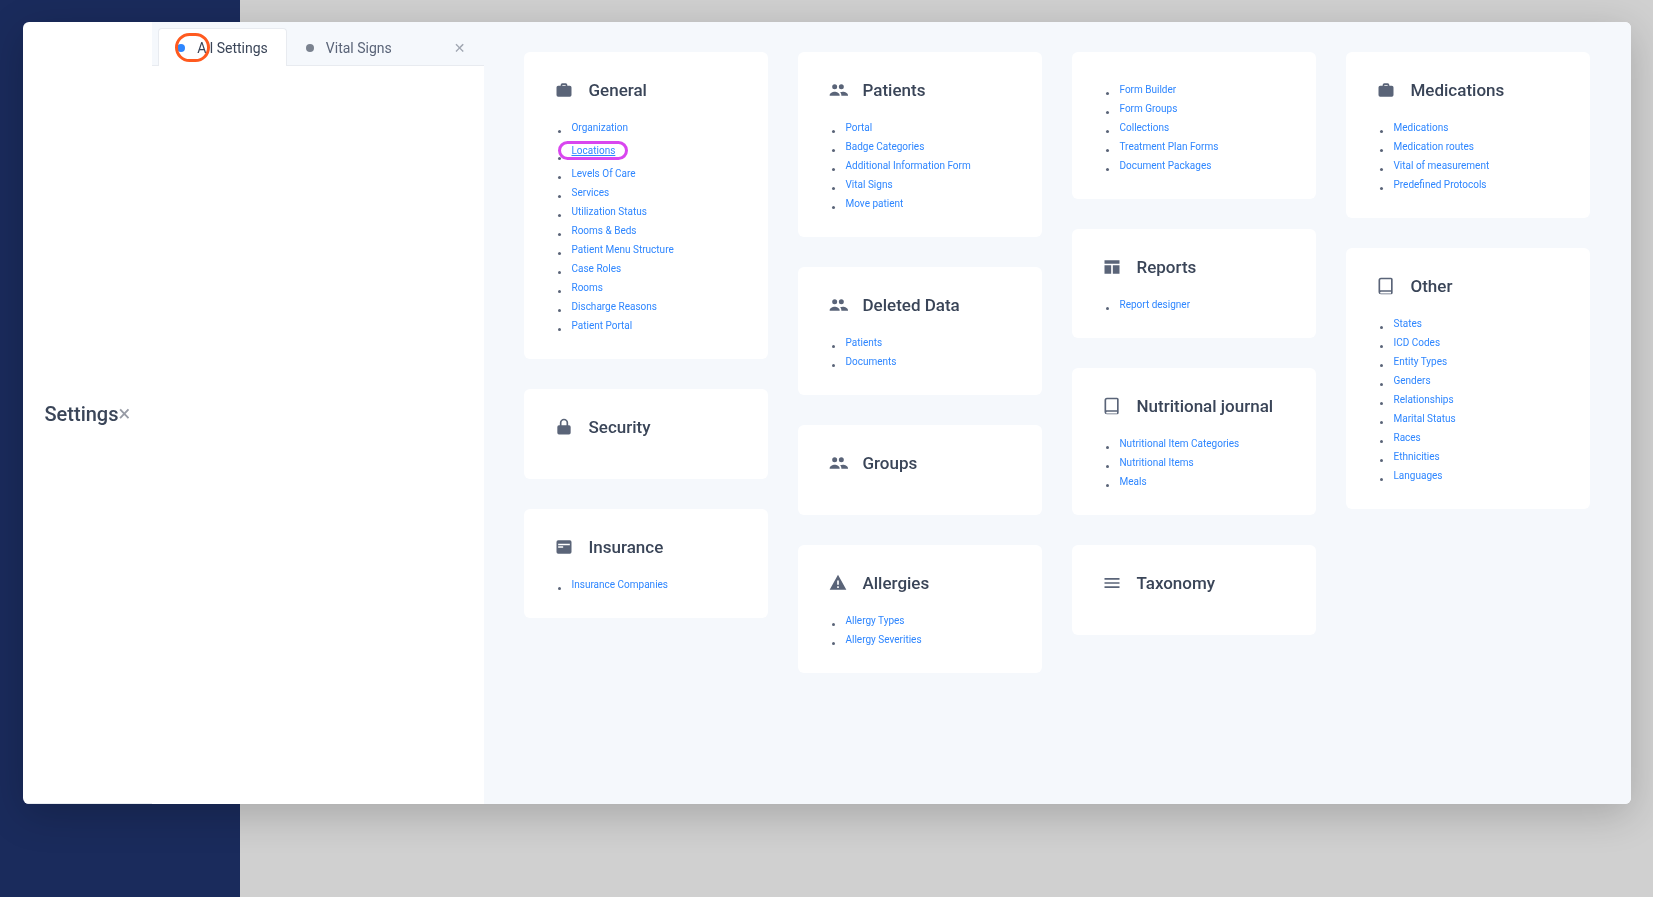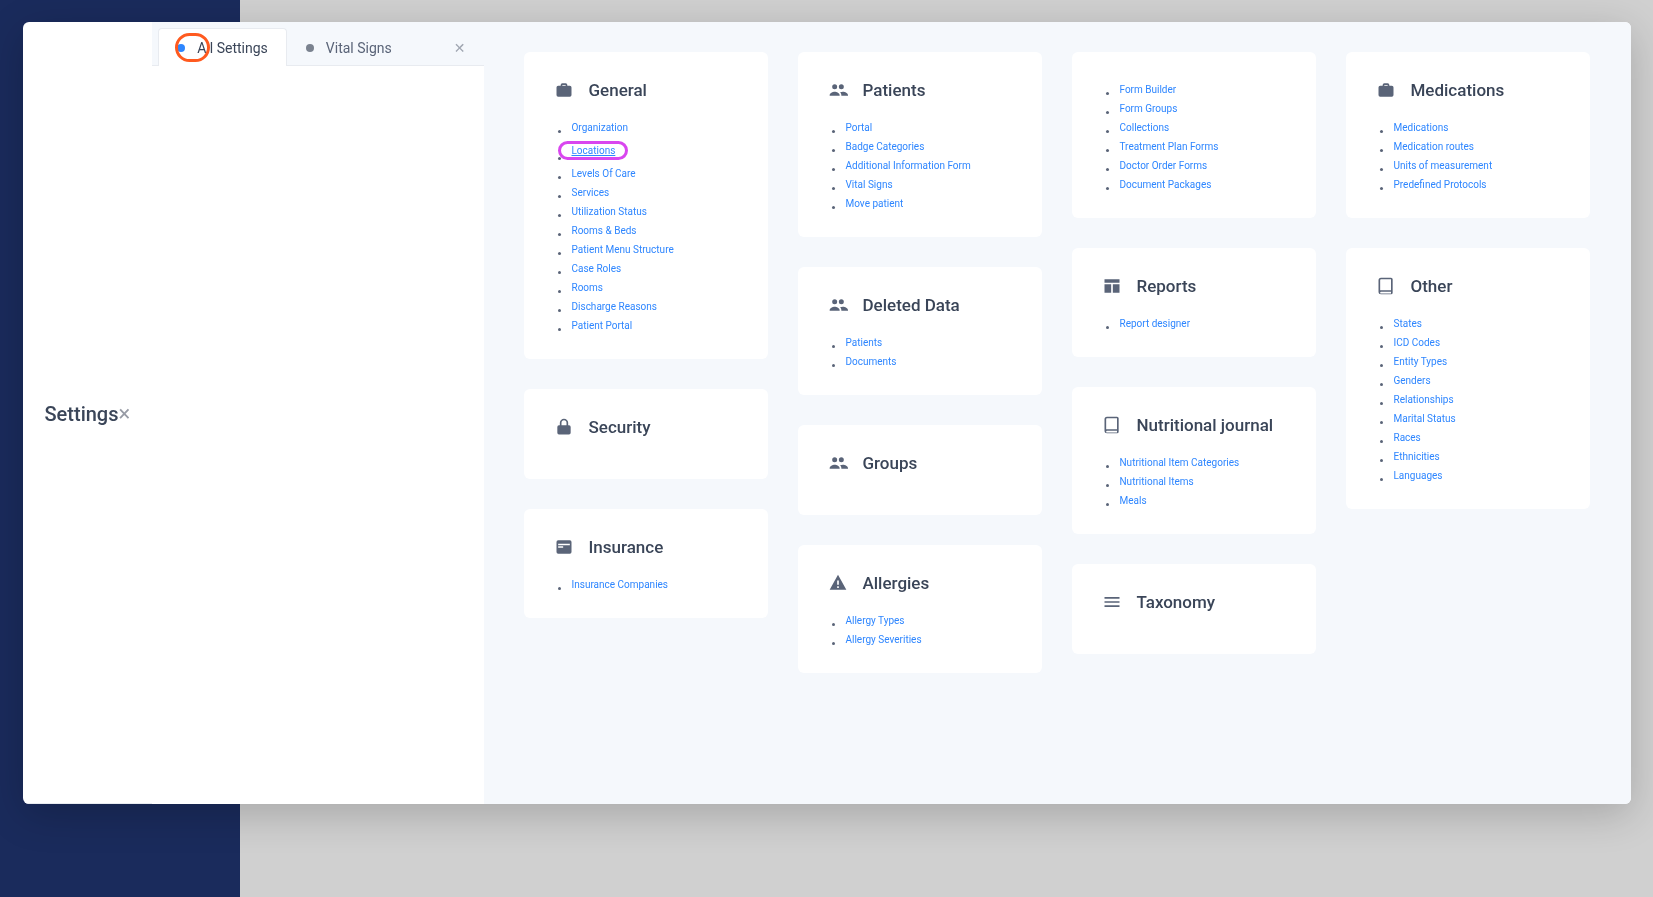--- a/index.html
+++ b/index.html
@@ -387,24 +387,20 @@
                 <li>
                   <span class="bullet"></span>
                   <a>Collections</a>
                 </li>
                 <li>
                   <span class="bullet"></span>
                   <a>Treatment Plan Forms</a>
                 </li>
                 <li>
                   <span class="bullet"></span>
-                  <a>Doctor Order Forms</a>
-                </li>
-                <li>
-                  <span class="bullet"></span>
                   <a>Document Packages</a>
                 </li>
               </ul>
             </div>
             <div class="card">
               <div class="card-header">
                 <span class="icon">
                   <svg viewBox="0 0 24 24" fill="currentColor">
                     <path d="M3 4h18v4H3V4zm0 6h8v10H3V10zm10 0h8v10h-8V10z"></path>
                   </svg>
@@ -468,21 +464,21 @@
                 <li>
                   <span class="bullet"></span>
                   <a>Medications</a>
                 </li>
                 <li>
                   <span class="bullet"></span>
                   <a>Medication routes</a>
                 </li>
                 <li>
                   <span class="bullet"></span>
-                  <a>Units of measurement</a>
+                  <a>Vital of measurement</a>
                 </li>
                 <li>
                   <span class="bullet"></span>
                   <a>Predefined Protocols</a>
                 </li>
               </ul>
             </div>
             <div class="card">
               <div class="card-header">
                 <span class="icon">

